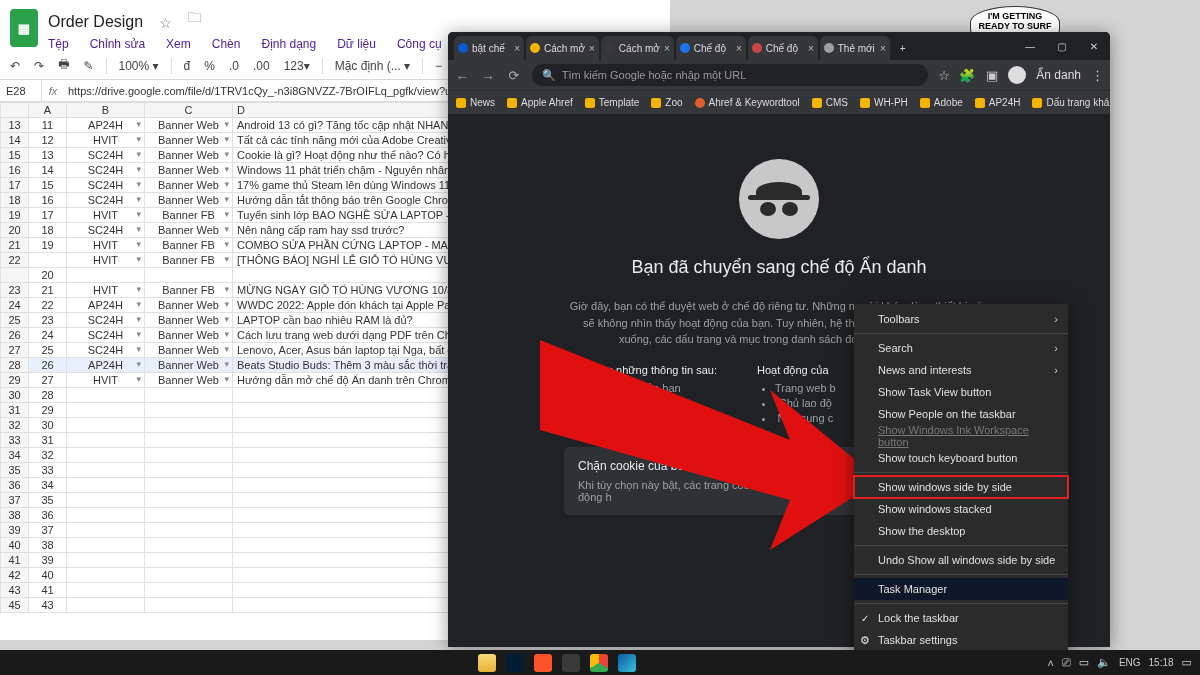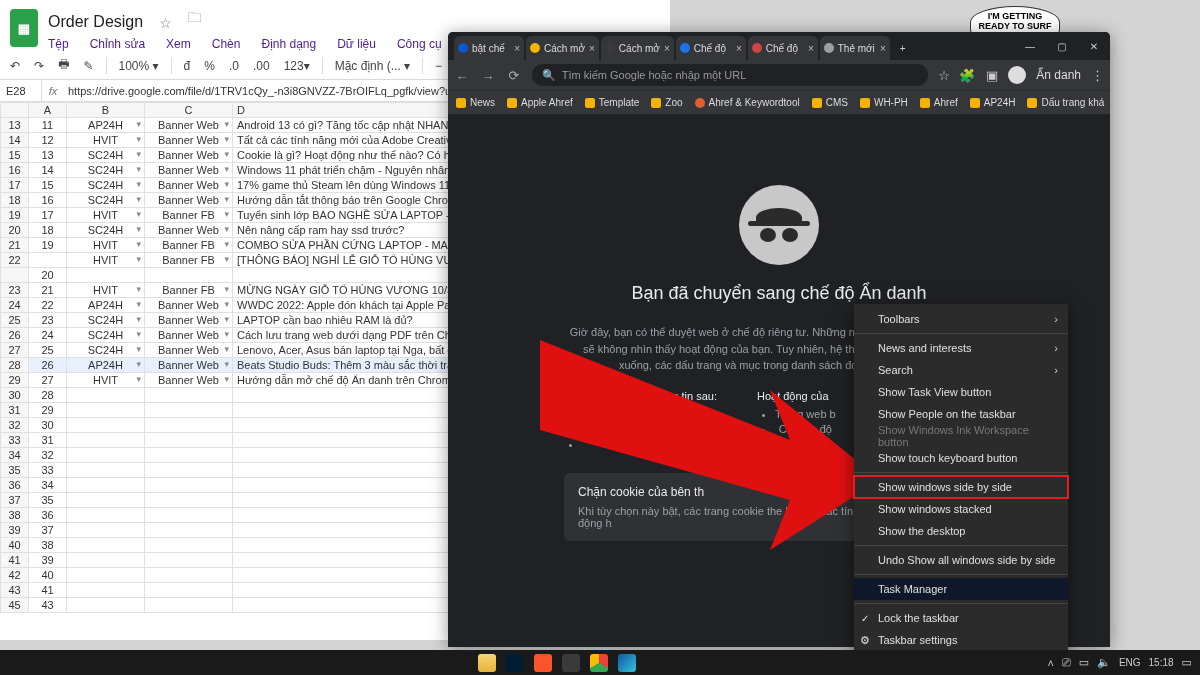--- a/index.html
+++ b/index.html
@@ -45,21 +45,21 @@
 .addrbar .nav-ico{color:#aaa;font-size:13px;width:16px;text-align:center;}
 .omnibox{flex:1; background:#202124; height:22px; border-radius:12px; display:flex; align-items:center; padding:0 10px; font-size:11px; color:#999; gap:6px;}
 .addrbar .right-ico{color:#ccc;font-size:13px;}
 .avatar{width:18px;height:18px;border-radius:50%;background:#ddd;}
 .incog-btn{font-size:12px;color:#ddd;}
 .bookmarks{height:24px; background:#35363a; border-top:1px solid #2a2b2e; display:flex; align-items:center; gap:12px; padding:0 8px; font-size:10px; color:#ddd; overflow:hidden;}
 .bm{display:flex;align-items:center;gap:4px;white-space:nowrap;}
 .bm .sq{width:10px;height:10px;background:#f4b400;border-radius:2px;}
 .bm.ah .sq{background:#e06030;border-radius:50%;}
 
-.incog-page{padding-top:71px; text-align:center;}
+.incog-page{padding-top:45px; text-align:center;}
 .incog-icon{width:80px;height:80px;border-radius:50%;background:#c8c8c8;margin:0 auto 18px;display:flex;flex-direction:column;align-items:center;justify-content:center;}
 .hat{width:46px;height:16px;background:#2b2b2b;border-radius:50% 50% 4px 4px / 60% 60% 4px 4px; margin-bottom:4px; position:relative;}
 .hat::after{content:"";position:absolute;left:-8px;right:-8px;bottom:-2px;height:5px;background:#2b2b2b;border-radius:3px;}
 .glasses{display:flex;gap:6px;}
 .glasses span{width:16px;height:14px;background:#2b2b2b;border-radius:50%;}
 .incog-h{font-size:18px;color:#e8eaed;margin-bottom:20px;}
 .incog-p{font-size:11px;color:#9aa0a6;max-width:420px;margin:0 auto 16px;line-height:1.5;}
 .incog-p a{color:#8ab4f8;}
 .incog-cols{display:flex;gap:40px;max-width:430px;margin:0 auto;font-size:11px;color:#9aa0a6;text-align:left;}
 .incog-cols h4{color:#e8eaed;font-weight:normal;font-size:11px;margin-bottom:6px;}
@@ -67,21 +67,21 @@
 .incog-cols li{margin-bottom:3px;text-align:center;}
 .cookiebox{background:#303134;max-width:430px;margin:20px auto 0;padding:12px 14px;border-radius:6px;text-align:left;font-size:11px;color:#9aa0a6;}
 .cookiebox h5{color:#e8eaed;font-weight:normal;font-size:12px;margin-bottom:6px;}
 
 
 .ctx{position:absolute; right:132px; top:304px; width:214px; background:#2b2b2b; color:#e0e0e0; font-size:11px; box-shadow:0 4px 16px rgba(0,0,0,.5); padding:4px 0;}
 .ctx .item{height:22px;display:flex;align-items:center;padding:0 12px 0 24px;position:relative;}
 .ctx .item.arrow::after{content:"›";position:absolute;right:10px;color:#ccc;}
 .ctx .item.check::before{content:"✓";position:absolute;left:7px;font-size:10px;}
 .ctx .item.gear::before{content:"⚙";position:absolute;left:6px;font-size:11px;}
-.ctx .item.dim{color:#777;}
+.ctx .item.dim{color:#777;text-decoration:underline;}
 .ctx .item.hov{background:#0f172a;}
 .ctx .sep{height:1px;background:#444;margin:3px 0;}
 .ctx .boxed{outline:2px solid #e02020;outline-offset:-1px;}
 
 
 .arrow-overlay{position:absolute; left:540px; top:320px; pointer-events:none;}
 
 
 .taskbar{position:absolute;left:0;right:0;bottom:0;height:25px;background:#1a1a1a;display:flex;align-items:center;padding:0 8px;gap:10px;}
 .taskbar .app{width:18px;height:18px;border-radius:3px;}
@@ -480,21 +480,21 @@
       <div class="bm">
         <span class="sq"></span>
         <span>CMS</span>
       </div>
       <div class="bm">
         <span class="sq"></span>
         <span>WH-PH</span>
       </div>
       <div class="bm">
         <span class="sq"></span>
-        <span>Ahref</span>
+        <span>Adobe</span>
       </div>
       <div class="bm">
         <span class="sq"></span>
         <span>AP24H</span>
       </div>
       <div class="bm">
         <span class="sq"></span>
         <span>Dấu trang khá</span>
       </div>
     </div>
@@ -537,22 +537,22 @@
   </div>
 </div>
 
 <svg class="arrow-overlay" width="340" height="230">
   <polygon points="0,20 250,120 230,70 340,160 230,230 250,180 0,110" fill="#e01010"></polygon>
 </svg>
 
 <div class="ctx" id="ctx">
     <div class="item arrow">Toolbars</div>
     <div class="sep"></div>
+    <div class="item arrow">Search</div>
     <div class="item arrow">News and interests</div>
-    <div class="item arrow">Search</div>
     <div class="item ">Show Task View button</div>
     <div class="item ">Show People on the taskbar</div>
     <div class="item dim">Show Windows Ink Workspace button</div>
     <div class="item ">Show touch keyboard button</div>
     <div class="sep"></div>
     <div class="item boxed">Show windows side by side</div>
     <div class="item ">Show windows stacked</div>
     <div class="item ">Show the desktop</div>
     <div class="sep"></div>
     <div class="item ">Undo Show all windows side by side</div>

